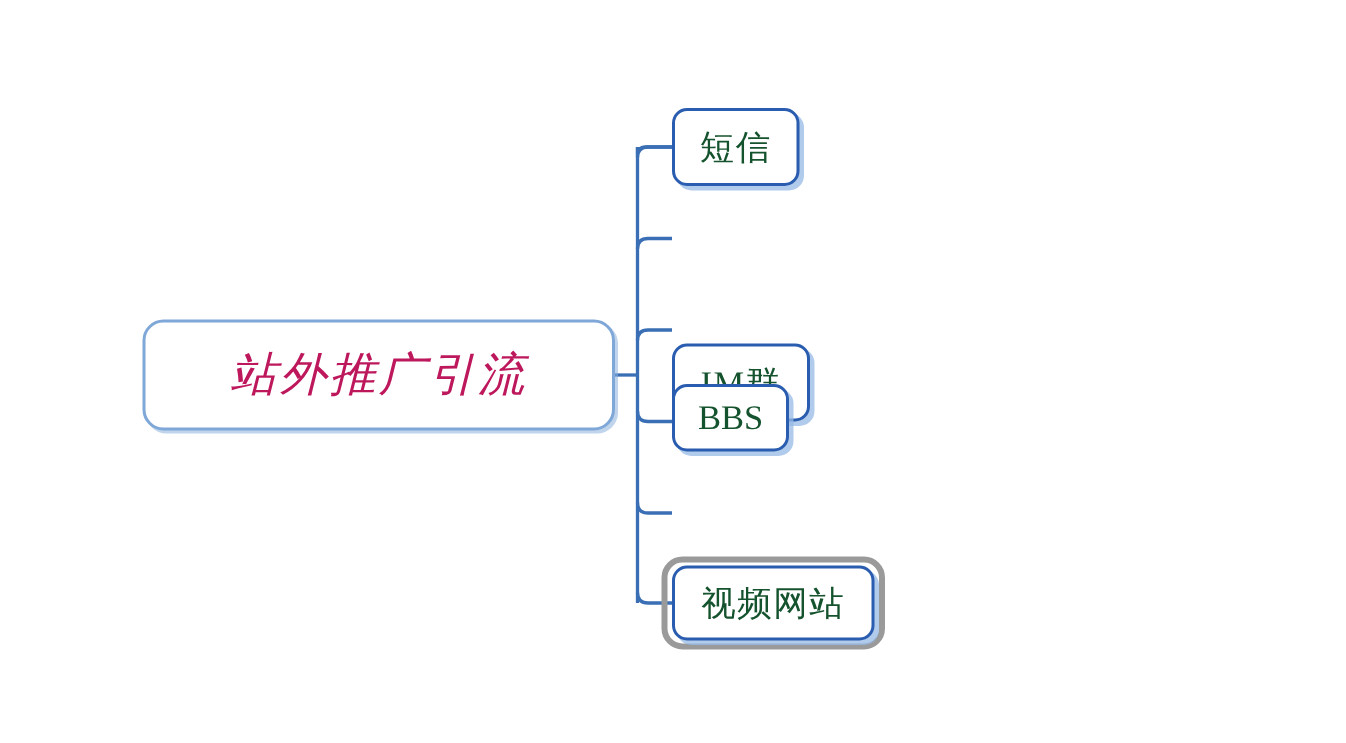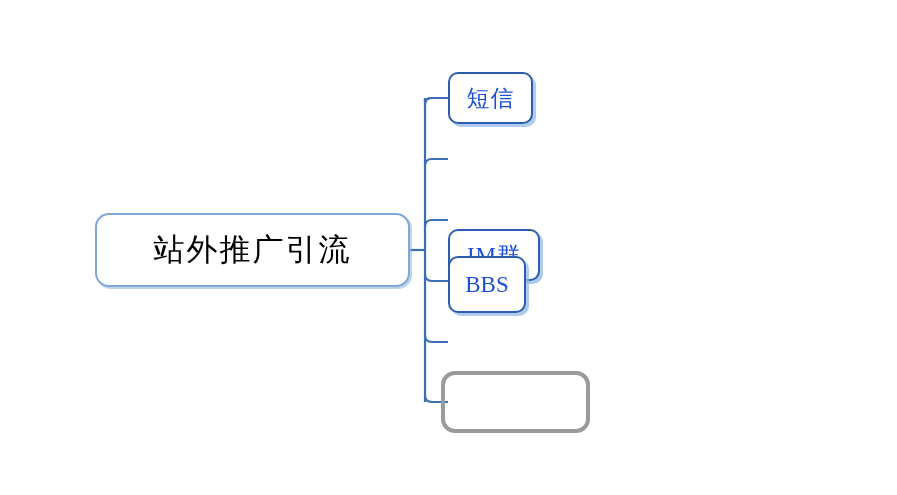--- a/index.html
+++ b/index.html
@@ -36,30 +36,31 @@
     white-space: nowrap;
   }
 
   .root-node {
     left: 95px;
     top: 213px;
     width: 315px;
     height: 74px;
     border: 2px solid #7fa8d8;
     border-radius: 14px;
-    color: #000000;
+    color: #be185d;
     font-size: 31px;
     letter-spacing: 2px;
     box-shadow: 2px 2px 0 rgba(140,176,220,0.55);
+    font-style: italic;
   }
 
   .child-node {
     border: 2px solid #2a5db0;
     border-radius: 10px;
-    color: #1d4ed8;
+    color: #14532d;
     font-size: 23px;
     box-shadow: 3px 3px 0 rgba(150,186,228,0.75);
   }
 
   .child-node.cjk {
     letter-spacing: 1px;
   }
 
   .selection-frame {
     position: absolute;
@@ -102,21 +103,24 @@
 
   <div class="node child-node cjk" style="left:448px; top:72px; width:85px; height:52px;">
     <span>短信</span>
   </div>
 
 
   <div class="node child-node cjk" style="left:448px; top:196px; width:92px; height:52px;margin-top:33px;">
     <span>IM群</span>
   </div>
 
-  <div class="node child-node" style="left:448px; top:256px; width:78px; height:57px;">
+  <div class="node child-node" style="left:448px; top:256px; width:78px; height:45px;">
     <span>BBS</span>
   </div>
 
 
   <div class="selection-frame" style="left:441px; top:371px; width:149px; height:62px;"></div>
 
+  <div class="node child-node cjk" style="left:448px; top:377px; width:135px; height:50px;">
+    <span>视频网站</span>
+  </div>
 
 </div>
 
 </body></html>

